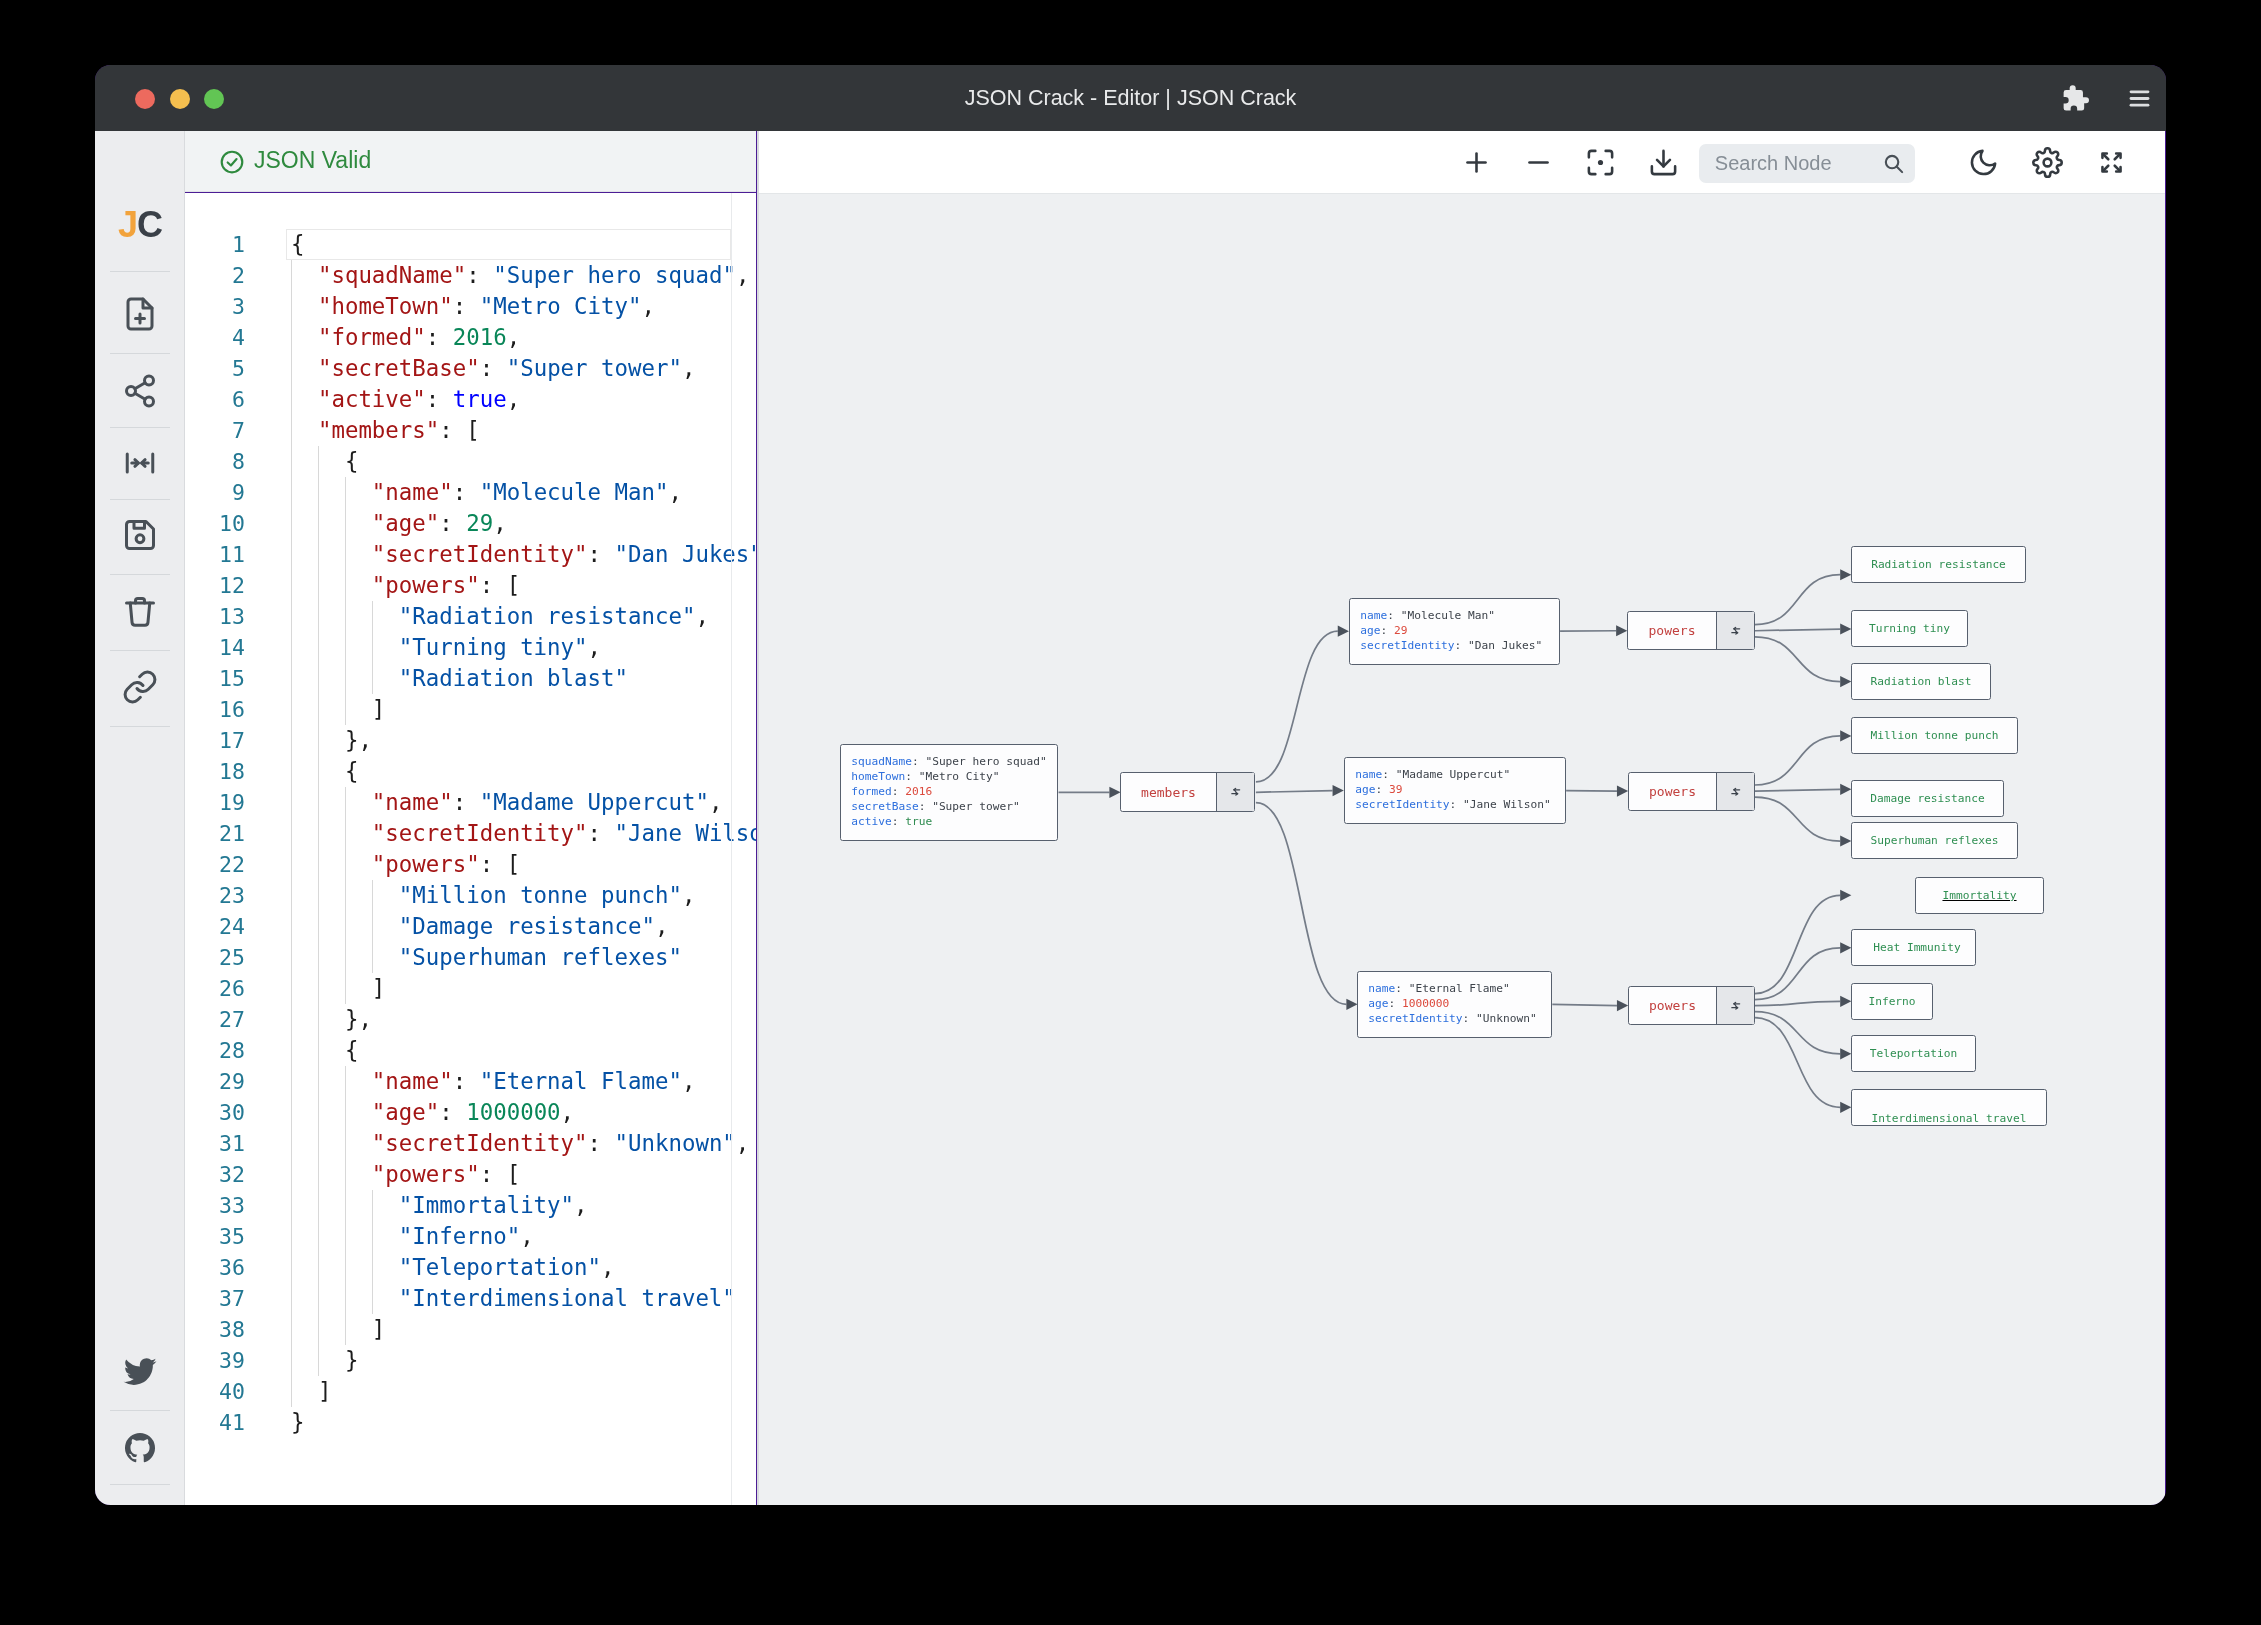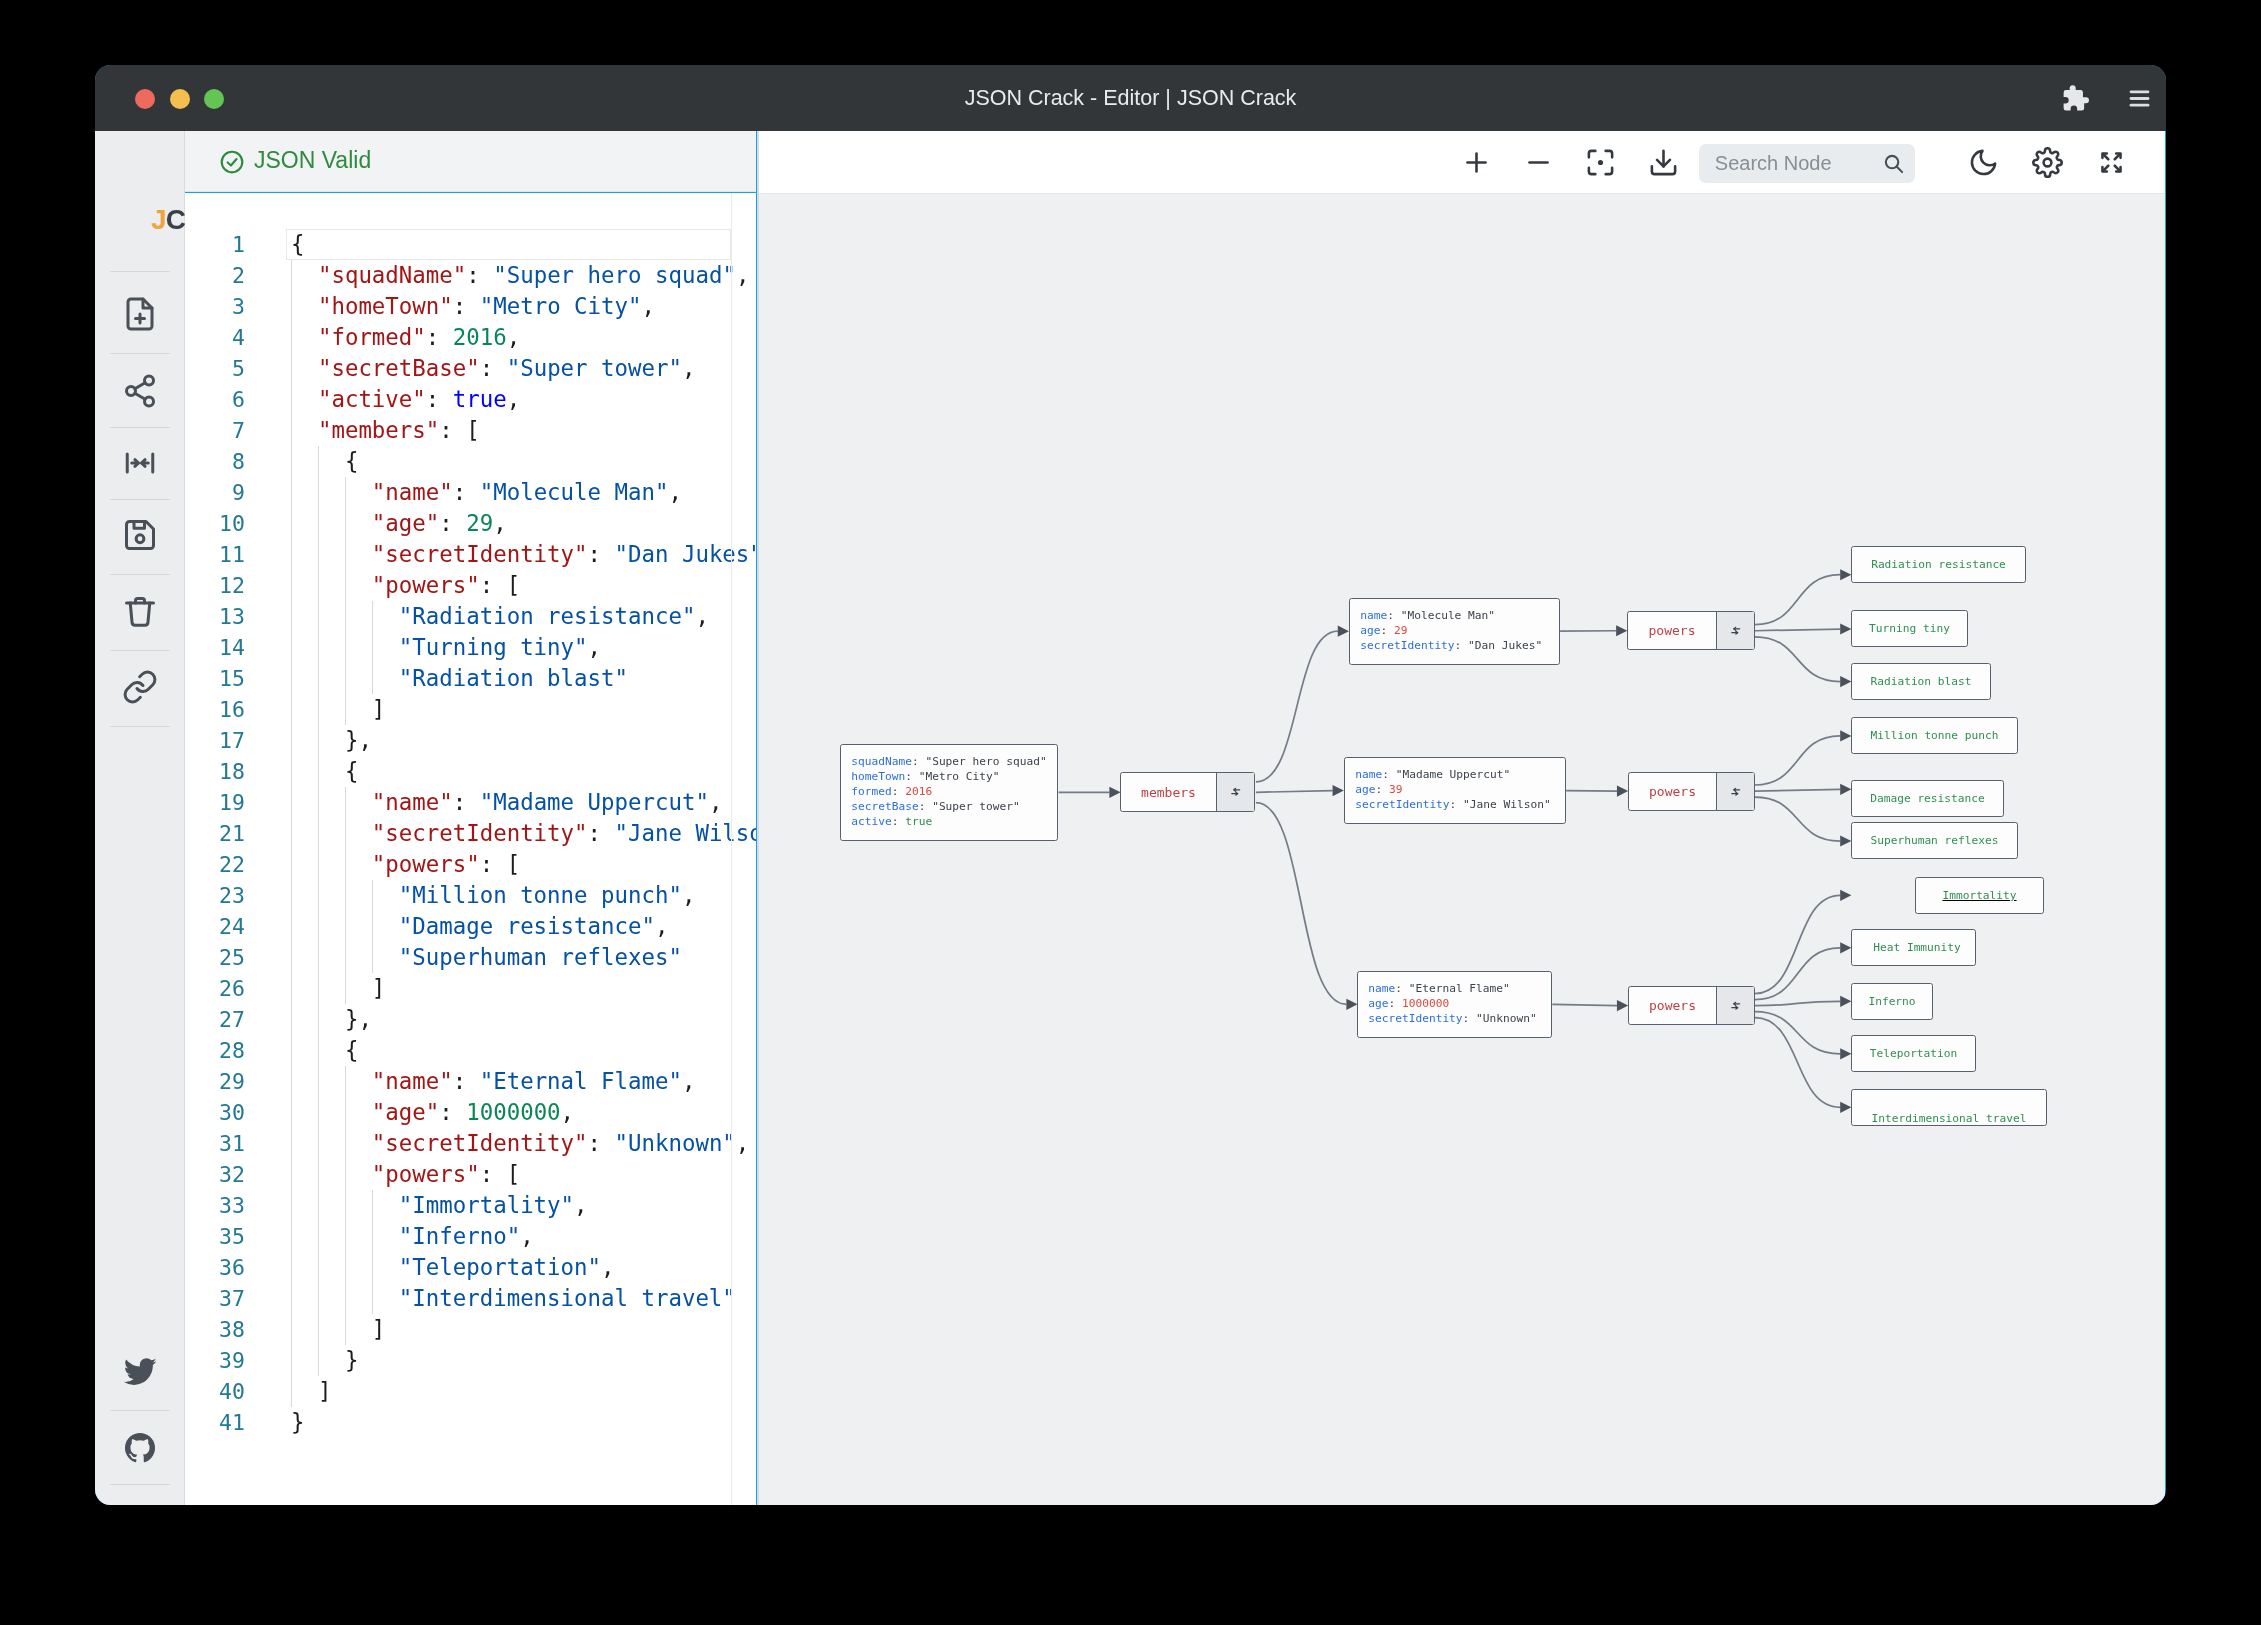--- a/index.html
+++ b/index.html
@@ -1,26 +1,26 @@
 <!DOCTYPE html>
 <html style="font-size:13.8px"><head>
 <meta charset="utf-8">
 <style>
   html,body{margin:0;padding:0;background:#000;width:2261px;height:1625px;font-family:"Liberation Sans",sans-serif;}
   *{box-sizing:border-box;}
-  .window{position:absolute;left:95px;top:65px;width:2071px;height:1440px;border-radius:15.5px;overflow:hidden;background:#0ea5e9;}
+  .window{position:absolute;left:95px;top:65px;width:2071px;height:1440px;border-radius:15.5px;overflow:hidden;background:#4c1d95;}
   
   .titlebar{position:absolute;left:0;top:0;width:100%;height:66px;background:#333639;}
   .tl{position:absolute;top:24px;width:20px;height:20px;border-radius:50%;}
   .win-title{position:absolute;left:0;top:0;width:100%;height:66px;line-height:66px;text-align:center;color:#e9eaeb;font-size:21.5px;}
   .tb-icon{position:absolute;top:19px;width:29px;height:29px;}
   .tb-icon svg{width:100%;height:100%;}
   
   .rail{position:absolute;left:0;top:66px;width:90px;height:1374px;background:#ecedef;border-right:0.9px solid #d9dbde;}
-  .rail-logo{position:absolute;left:0;width:90px;text-align:right;top:73px;font-size:28px;font-weight:800;letter-spacing:-0.9px;}
+  .rail-logo{position:absolute;left:0;width:90px;text-align:center;top:73px;font-size:36px;font-weight:800;letter-spacing:-0.9px;}
   .rail-logo .lj{color:#f2a33c;}
   .rail-logo .lc{color:#3a4048;}
   .rail-btn{position:absolute;left:27px;width:36px;height:36px;color:#495057;}
   .rail-btn svg{width:36px;height:36px;stroke:#495057;fill:none;stroke-width:2;stroke-linecap:round;stroke-linejoin:round;}
   .rail-btn svg.filled{fill:#495057;stroke:none;}
   .rail-sep{position:absolute;left:14.6px;width:60px;height:0.9px;background:#d5d8db;}
   
   .ed-header{position:absolute;left:90px;top:66px;width:571px;height:61px;background:#f1f3f4;border-bottom:0.9px solid #e2e4e7;}
   .valid-icon{position:absolute;left:34px;top:18px;width:26px;height:26px;}
   .valid-icon svg{width:26px;height:26px;stroke:#2f8a3e;fill:none;stroke-width:2;stroke-linecap:round;stroke-linejoin:round;}

